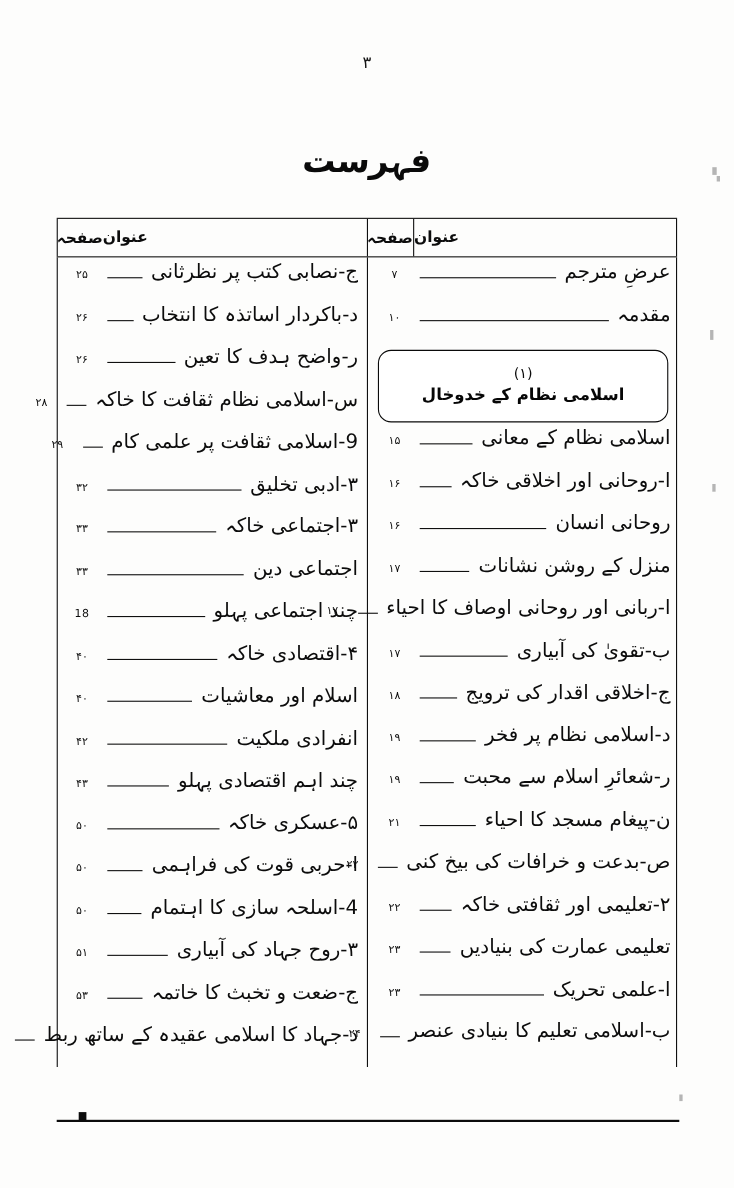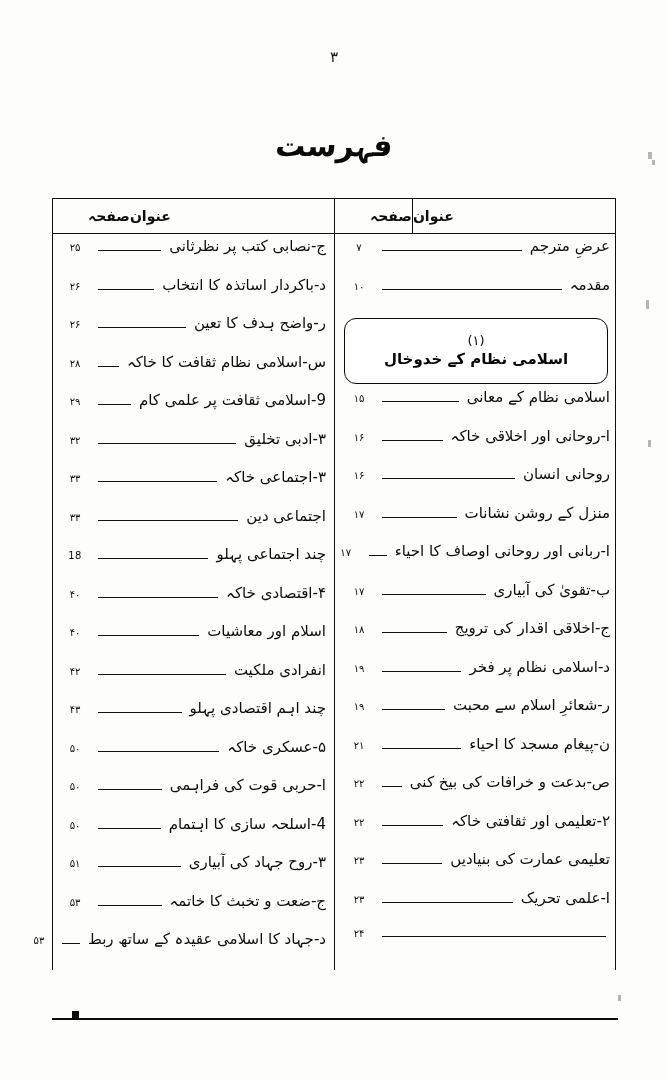--- a/index.html
+++ b/index.html
@@ -94,21 +94,20 @@
     text-align: left;
   }
   .head-page {
     flex: 0 0 40px;
     text-align: right;
     border-right: 1.3px solid #101010;
     height: 100%;
     display: flex;
     align-items: center;
     justify-content: center;
-    margin-left: 36px;
   }
   .col-left .head-page {
     border-right: 0;
     border-left: 0;
   }
 
   .body-row {
     display: flex;
     flex-direction: row;
   }
@@ -119,21 +118,21 @@
 
   .entry {
     display: flex;
     flex-direction: row;
     align-items: baseline;
     height: 38.5px;
     padding: 0 6px;
     box-sizing: border-box;
   }
   .entry-text {
-    font-size: 15px;
+    font-size: 18px;
     white-space: nowrap;
     line-height: 1.1;
     padding-left: 4px;
     color: #0c0c0c;
   }
   .leader {
     flex: 1 1 auto;
     height: 1px;
     border-bottom: 1.4px solid #0f0f0f;
     margin: 0 4px 4px 6px;
@@ -319,20 +318,21 @@
             <span class="entry-text">تعلیمی عمارت کی بنیادیں</span>
             <span class="leader"></span>
             <span class="entry-page">۲۳</span>
           </div>
           <div class="entry">
             <span class="entry-text">ا-علمی تحریک</span>
             <span class="leader"></span>
             <span class="entry-page">۲۳</span>
           </div>
           <div class="entry">
+            <span class="entry-text">ب-اسلامی تعلیم کا بنیادی عنصر</span>
             <span class="leader"></span>
             <span class="entry-page">۲۴</span>
           </div>
 
         </div>
         <div class="vline center"></div>
       </div>
 
       <div class="col-left">
         <div class="entries cell-inner-left">

